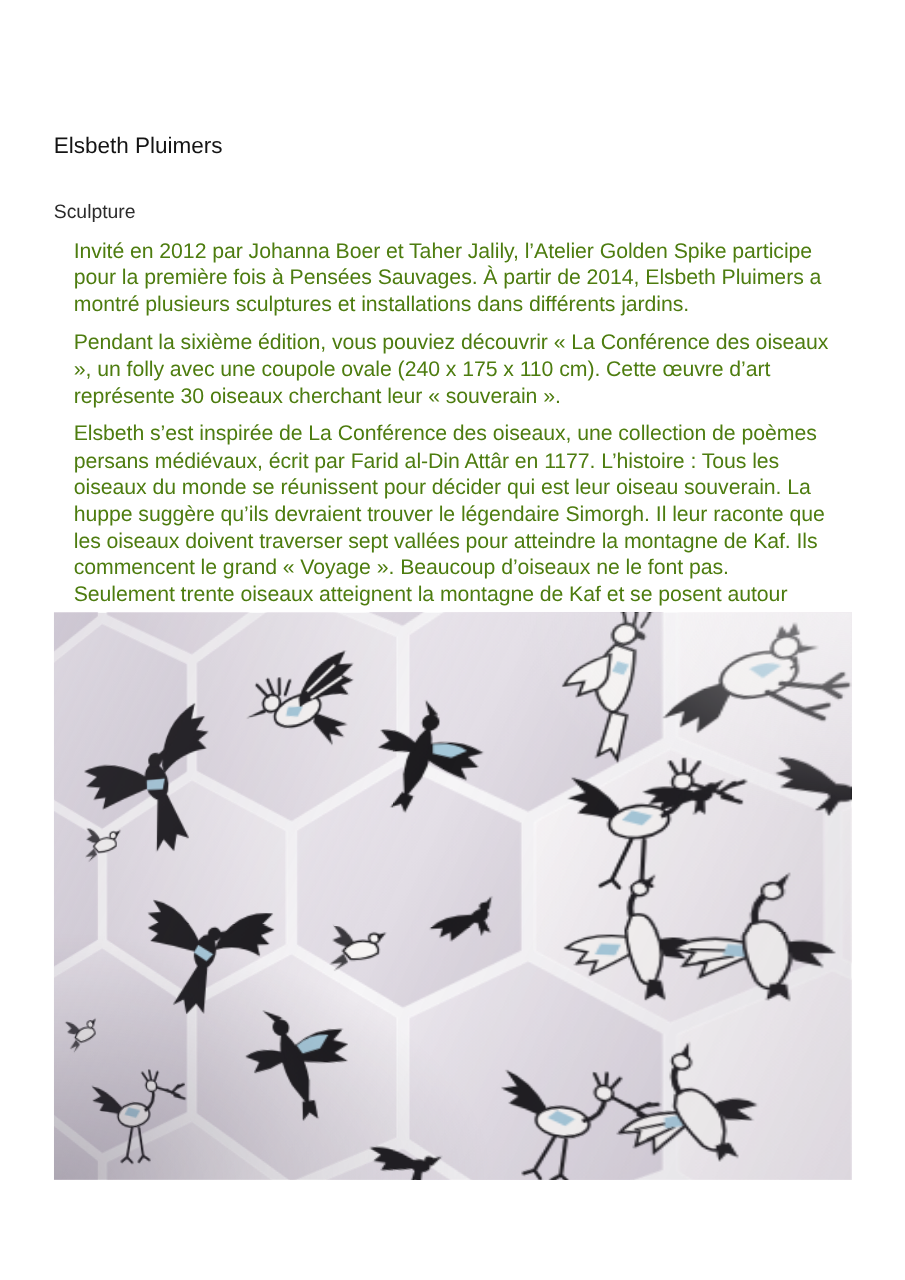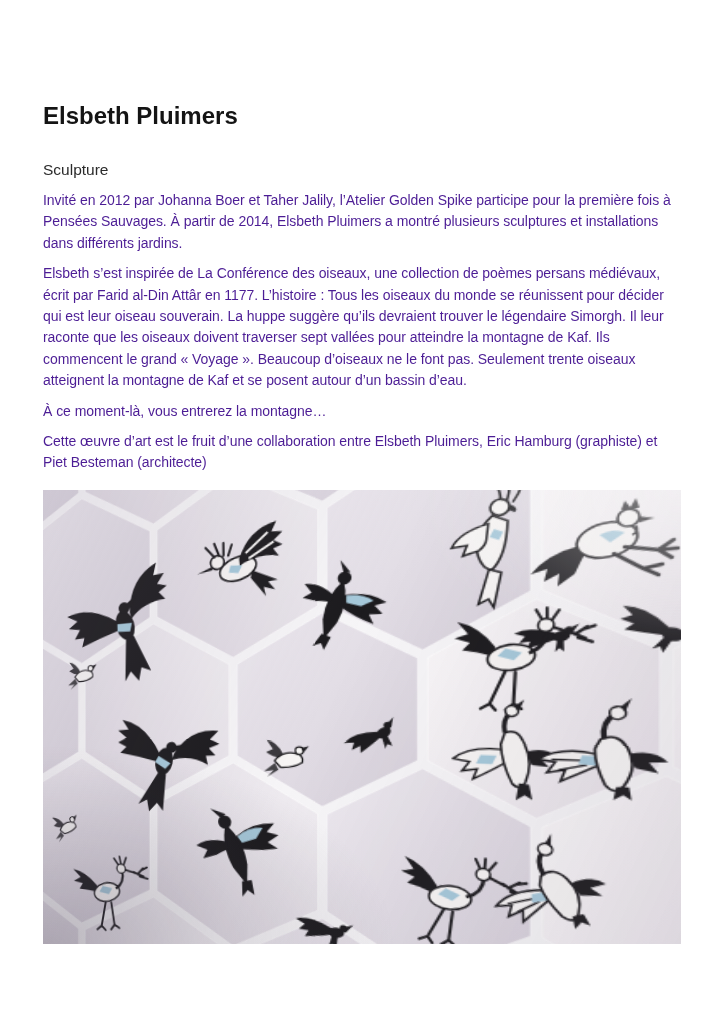--- a/index.html
+++ b/index.html
@@ -5,23 +5,23 @@
   html,body{margin:0;padding:0;}
   body{
     width:724px;height:1024px;position:relative;overflow:hidden;
     background:#ffffff;
     font-family:"Liberation Sans", sans-serif;
     color:#1d1d1f;
   }
   .page{position:absolute;inset:0;background:#ffffff;}
   
   .doc{position:absolute;left:43px;top:103px;width:639px;}
-  .doc h1{margin:0;font-size:24px;line-height:26px;font-weight:bold;color:#141414;letter-spacing:0;}
+  .doc h1{margin:0;font-size:18px;line-height:26px;font-weight:normal;color:#141414;letter-spacing:0;}
   .doc h2{margin:31px 0 0;font-size:15.5px;line-height:20px;font-weight:400;color:#2b2b2b;}
-  .doc p{margin:9px 0 0;font-size:14px;line-height:21.4px;color:#4c1d95;letter-spacing:-0.05px;}
+  .doc p{margin:9px 16px 0;font-size:17px;line-height:21.4px;color:#4d7c0f;letter-spacing:-0.05px;}
   .doc p:first-of-type{margin-top:10px;}
   
   .photo{
     position:absolute;left:43px;top:490px;width:638px;height:454px;margin:0;
     overflow:hidden;background:#f6f5f7;
   }
   .scene{
     position:absolute;left:0;top:-8px;width:760px;height:470px;
     transform-origin:0 50%;
     transform:perspective(700px) rotateY(-28deg);
@@ -38,20 +38,21 @@
 </head>
 <body>
 
 <div class="page">
 
   <article class="doc">
     <h1>Elsbeth Pluimers</h1>
     <h2>Sculpture</h2>
     <div id="paras">
         <p>Invité en 2012 par Johanna Boer et Taher Jalily, l’Atelier Golden Spike participe pour la première fois à Pensées Sauvages. À partir de 2014, Elsbeth Pluimers a montré plusieurs sculptures et installations dans différents jardins.</p>
+        <p>Pendant la sixième édition, vous pouviez découvrir « La Conférence des oiseaux », un folly avec une coupole ovale (240 x 175 x 110 cm). Cette œuvre d’art représente 30 oiseaux cherchant leur « souverain ».</p>
         <p>Elsbeth s’est inspirée de La Conférence des oiseaux, une collection de poèmes persans médiévaux, écrit par Farid al-Din Attâr en 1177. L’histoire : Tous les oiseaux du monde se réunissent pour décider qui est leur oiseau souverain. La huppe suggère qu’ils devraient trouver le légendaire Simorgh. Il leur raconte que les oiseaux doivent traverser sept vallées pour atteindre la montagne de Kaf. Ils commencent le grand « Voyage ». Beaucoup d’oiseaux ne le font pas. Seulement trente oiseaux atteignent la montagne de Kaf et se posent autour d’un bassin d’eau.</p>
         <p>À ce moment-là, vous entrerez la montagne…</p>
         <p>Cette œuvre d’art est le fruit d’une collaboration entre Elsbeth Pluimers, Eric Hamburg (graphiste) et Piet Besteman (architecte)</p>
       </div>
   </article>
 
   <figure class="photo" aria-label="Vue intérieure de la coupole « La Conférence des oiseaux » : panneaux hexagonaux blancs rétroéclairés ornés d’oiseaux dessinés à l’encre noire avec des accents bleu clair">
     <div class="scene">
       <svg id="hexsvg" viewBox="0 0 760 470" xmlns="http://www.w3.org/2000/svg">
         <defs>

